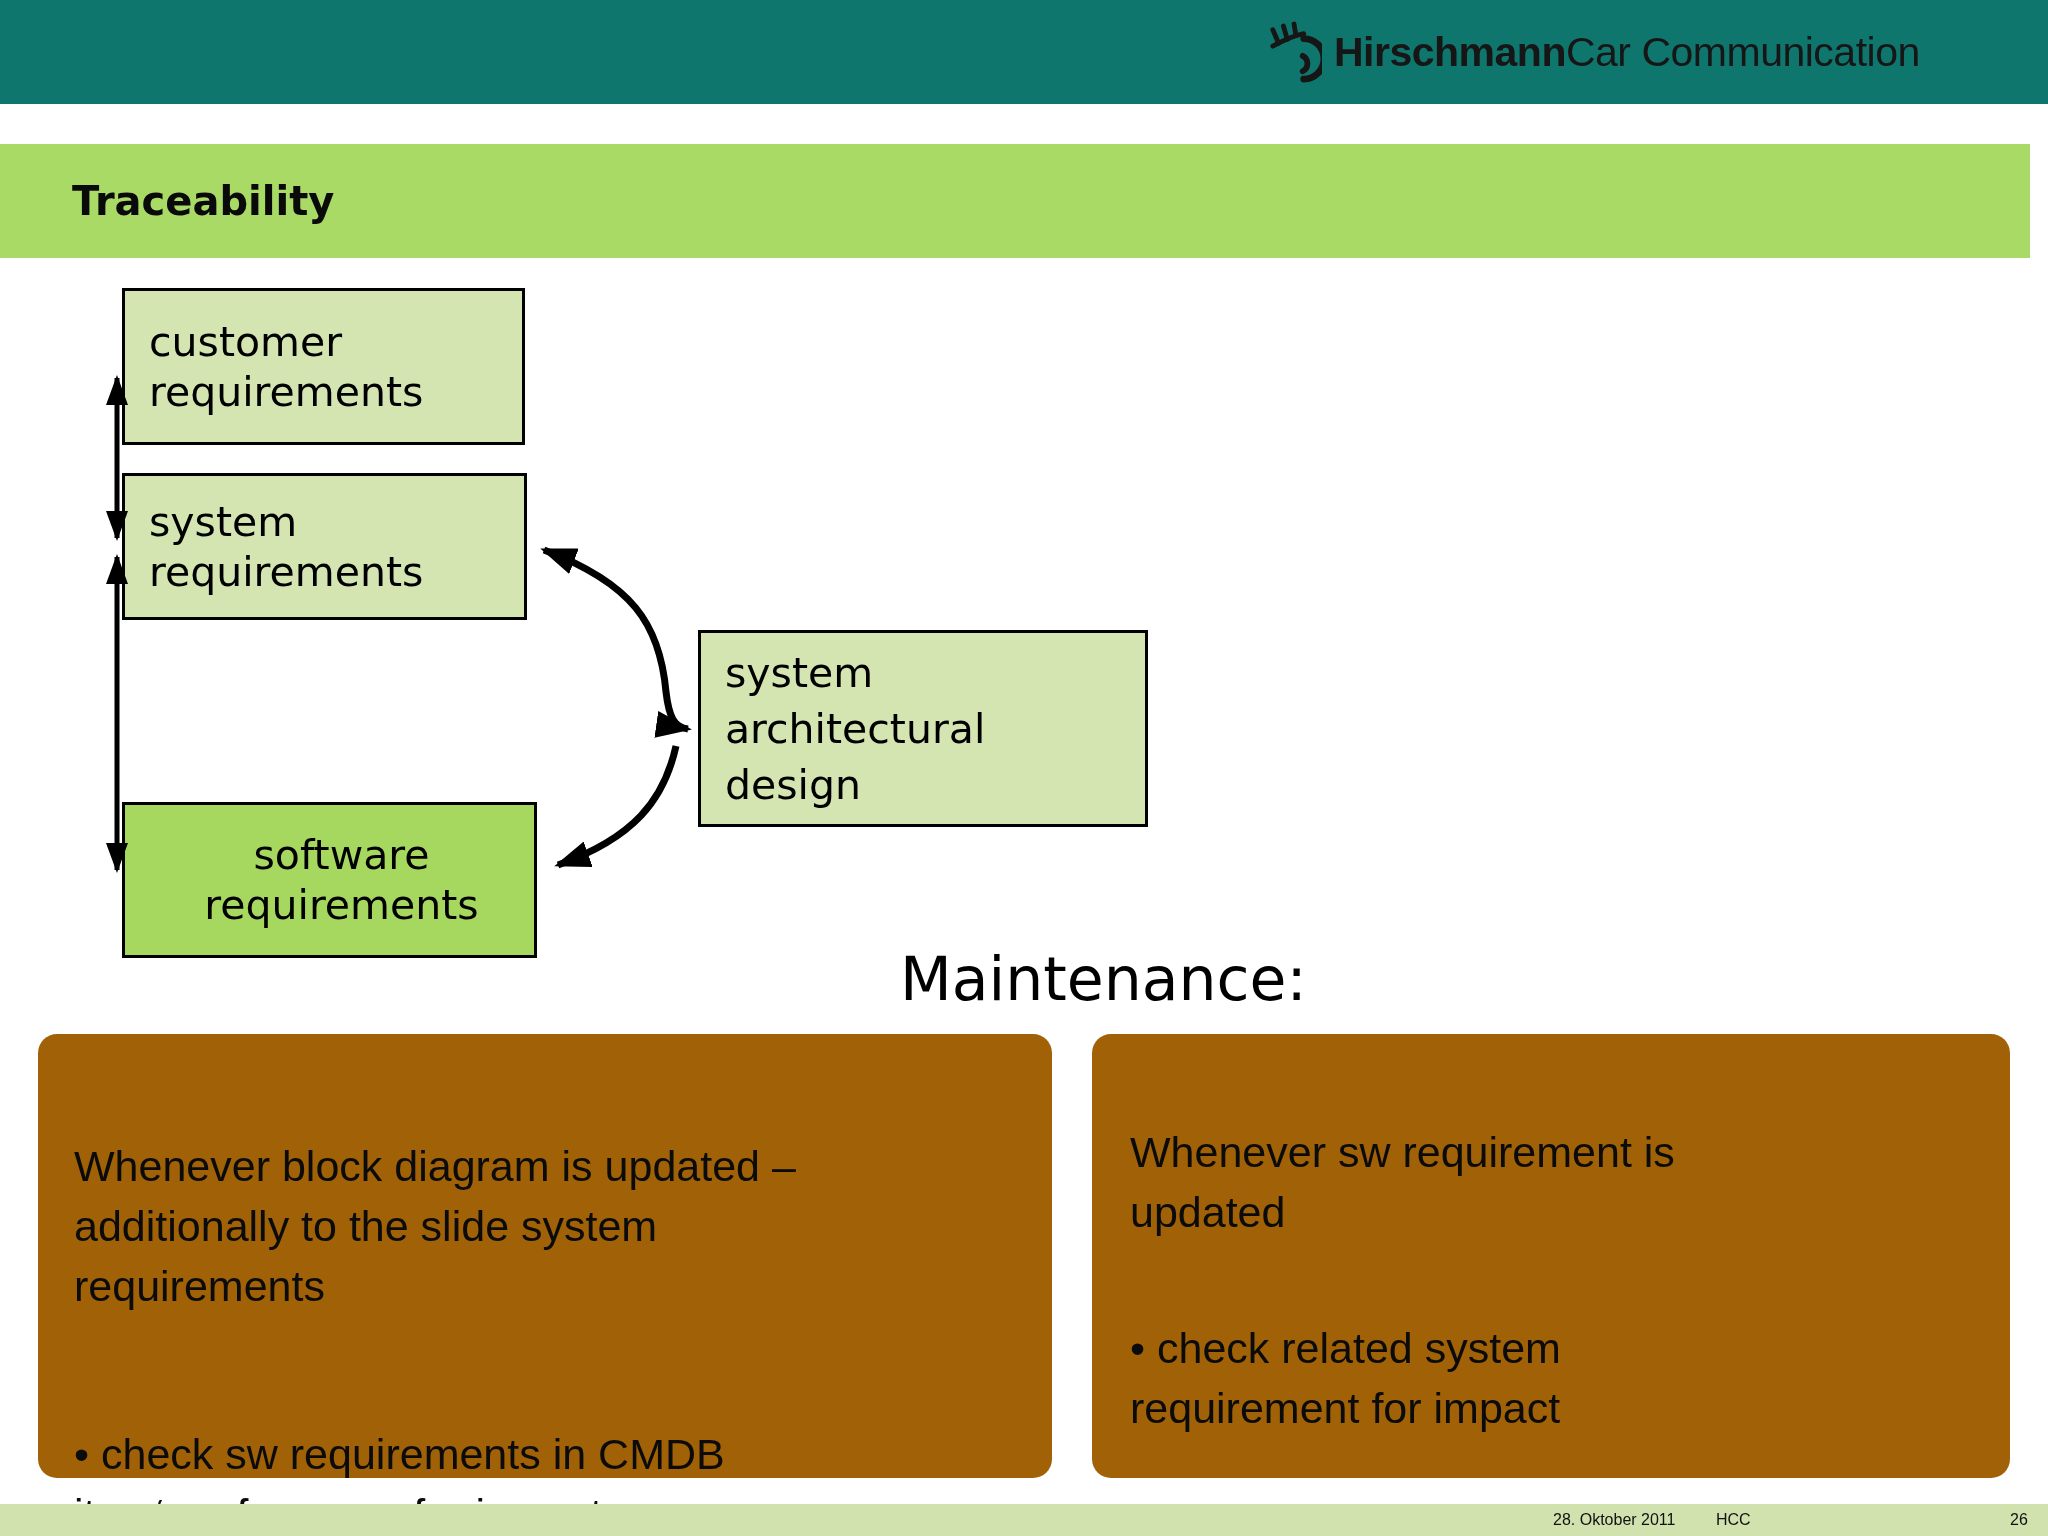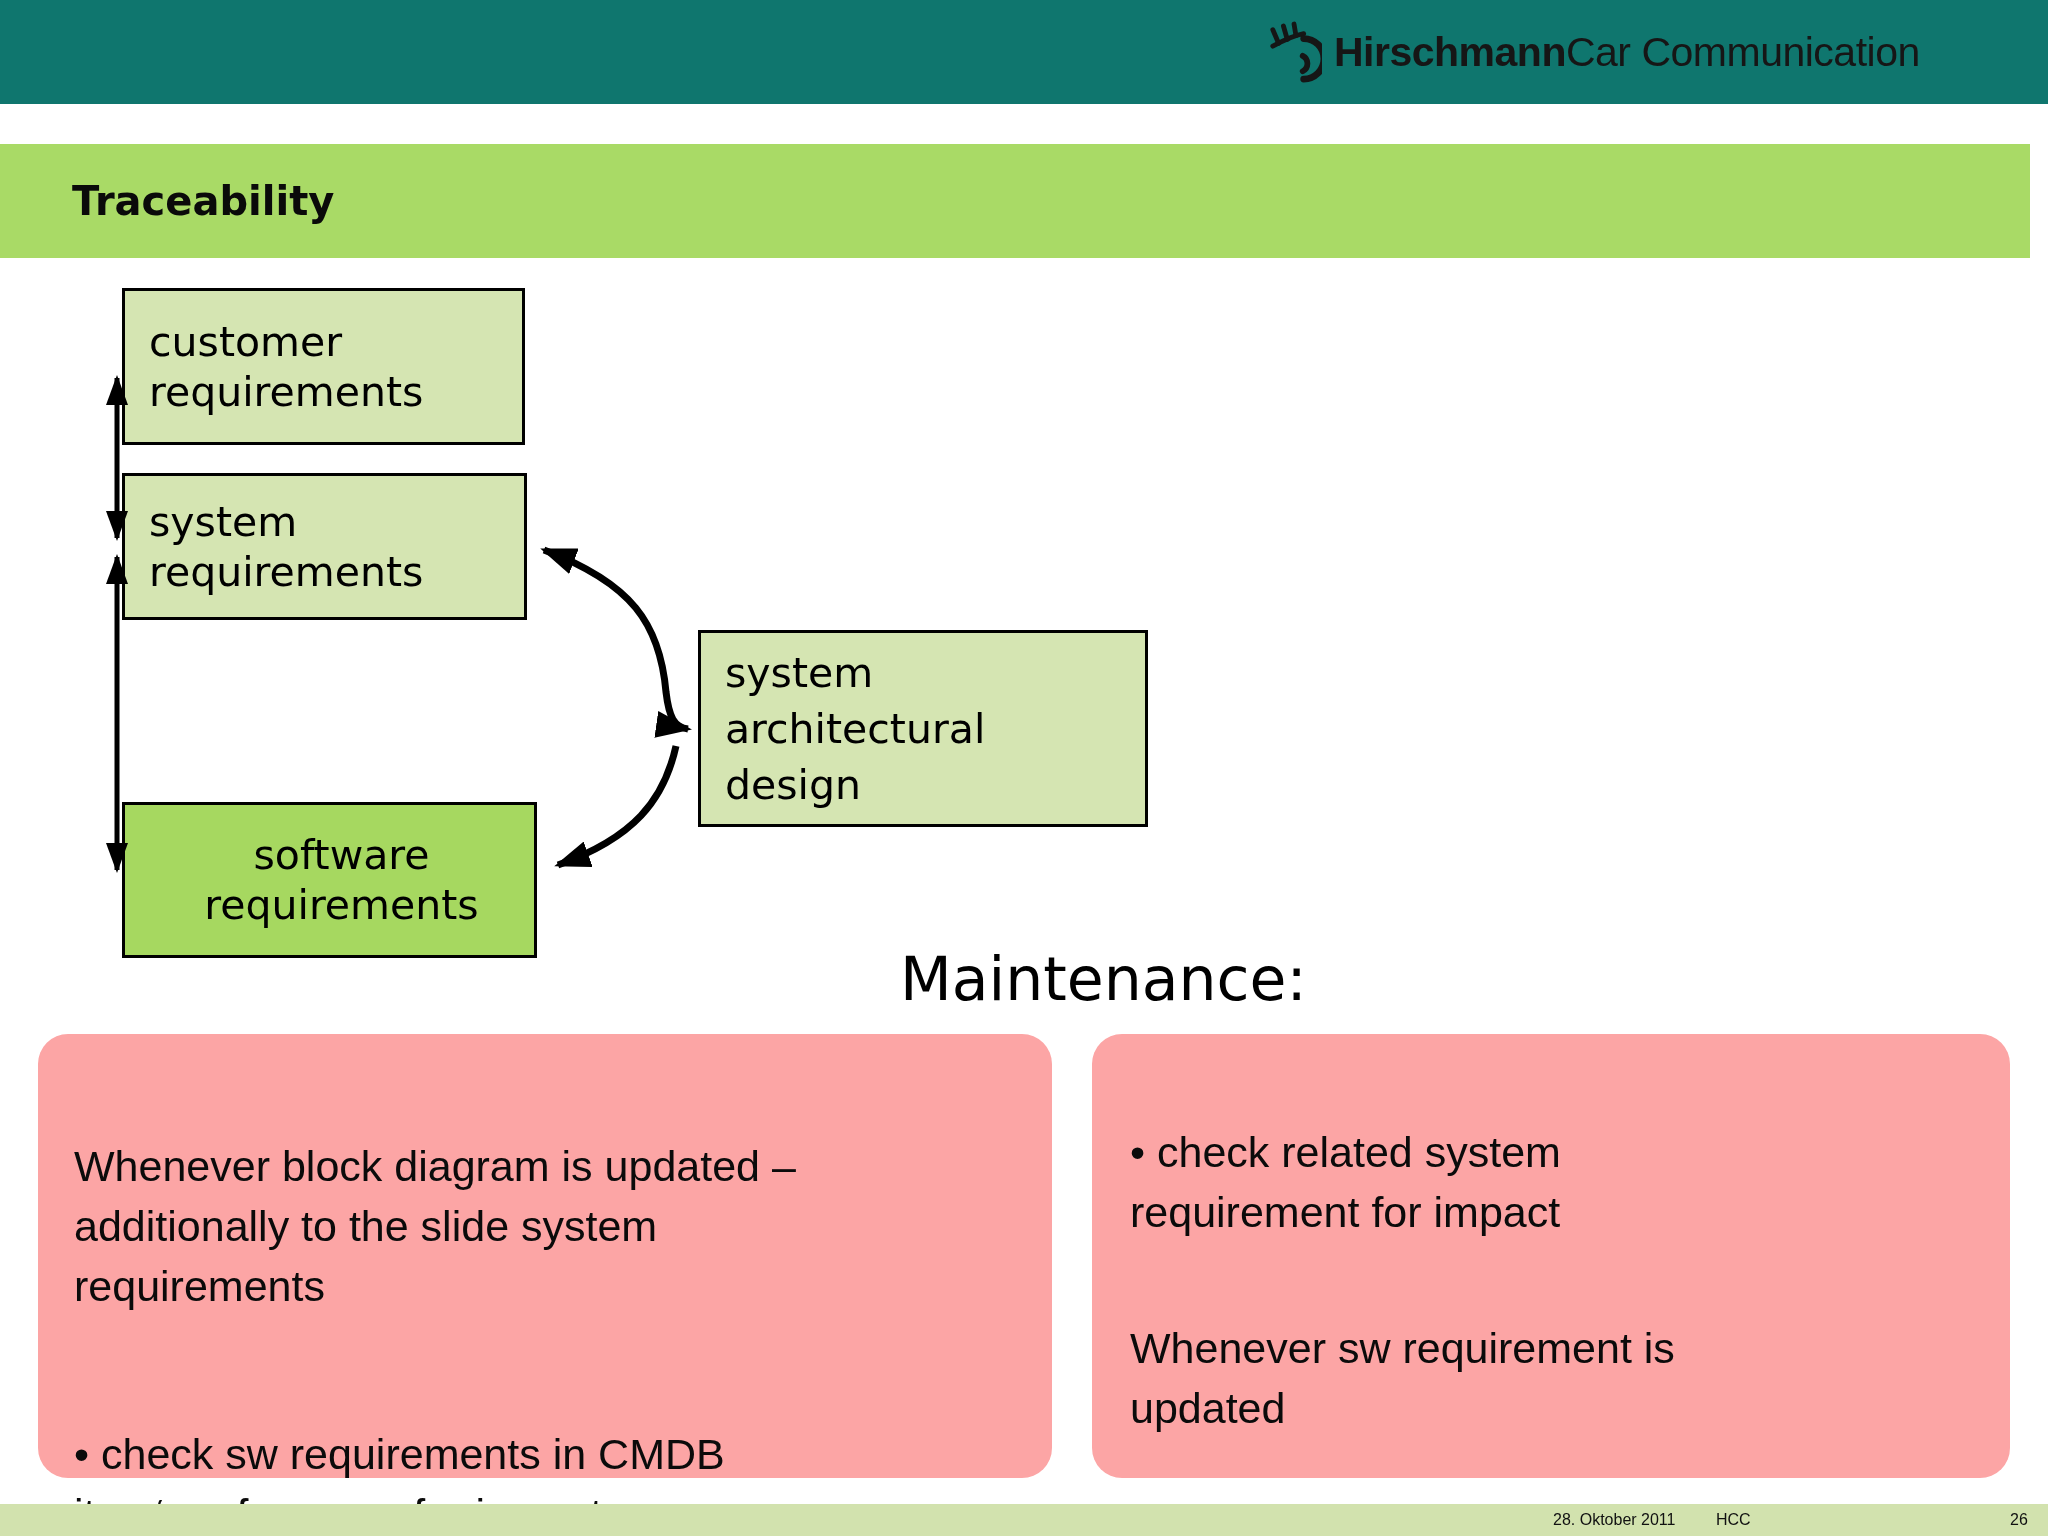--- a/index.html
+++ b/index.html
@@ -22,21 +22,21 @@
        display:flex;flex-direction:column;justify-content:center;padding-left:24px;
        font-size:41px;line-height:50px;white-space:pre-line;}
   .box.bright{background:#a6d860;}
   #box-customer{left:122px;top:288px;width:403px;height:157px;}
   #box-system{left:122px;top:473px;width:405px;height:147px;}
   #box-software{left:122px;top:802px;width:415px;height:156px;text-align:center;}
   #box-design{left:698px;top:630px;width:450px;height:197px;line-height:56px;}
   
   #maintenance{position:absolute;left:900px;top:944px;font-size:60px;}
   
-  .note{position:absolute;top:1034px;height:444px;background:#fca5a5;border-radius:30px;
+  .note{position:absolute;top:1034px;height:444px;background:#a16207;border-radius:19px;
         box-sizing:border-box;font-family:"Liberation Sans",sans-serif;font-size:43px;
         line-height:60px;white-space:pre-line;color:#0b0b0b;}
   #note-left{left:38px;width:1014px;padding:42px 28px 0 36px;}
   #note-right{left:1092px;width:918px;padding:28px 26px 0 38px;}
   .note p{margin:0;}
   #note-left p + p{margin-top:48px;}
   #note-right p + p{margin-top:16px;}
   
   #footer-bar{position:absolute;left:0;top:1504px;width:2048px;height:32px;background:#d2e2ae;}
   #footer-bar span{position:absolute;top:0;line-height:32px;font-size:16px;
@@ -86,24 +86,24 @@
   <div id="maintenance">Maintenance:</div>
 
   <div class="note" id="note-left">
     <p>Whenever block diagram is updated –
 additionally to the slide system
 requirements</p>
     <p>• check sw requirements in CMDB
 item‘s references for impact</p>
   </div>
   <div class="note" id="note-right">
+    <p>Whenever sw requirement is
+updated</p>
     <p>• check related system
 requirement for impact</p>
-    <p>Whenever sw requirement is
-updated</p>
     <p>• check related CMDB items for
 impact</p>
   </div>
 
   <div id="footer-bar">
     <span id="footer-date">28. Oktober 2011</span>
     <span id="footer-org">HCC</span>
     <span id="footer-page">26</span>
   </div>
 

